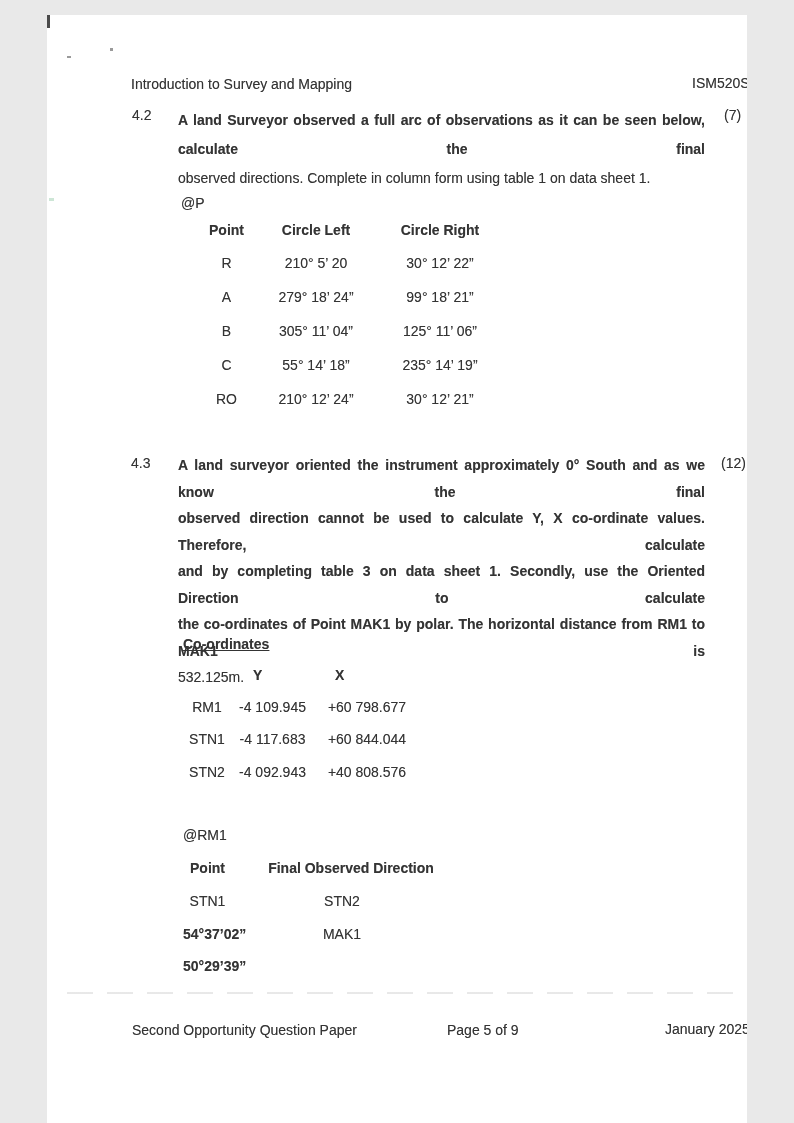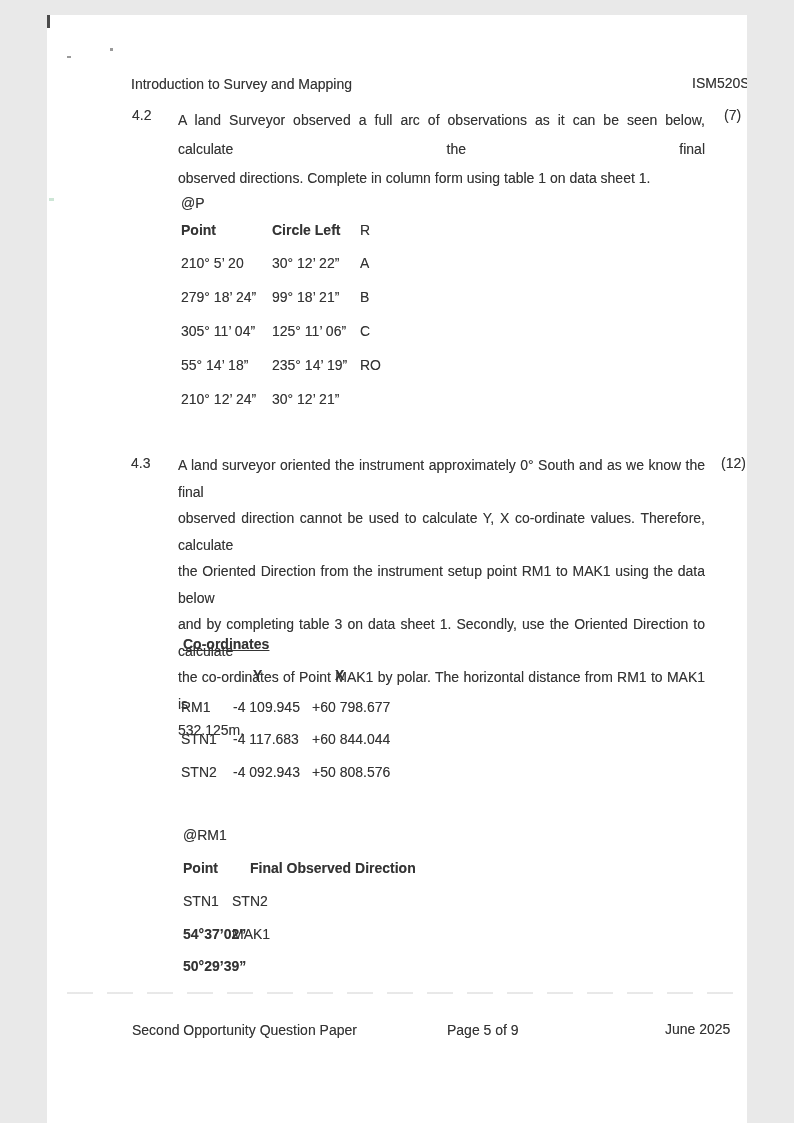--- a/index.html
+++ b/index.html
@@ -10,34 +10,34 @@
     background:#ffffff;
     font-family:"Liberation Sans", sans-serif;
     font-size:14px;
     color:#343434;
     overflow:hidden;
     text-shadow:0 0 .5px rgba(52,52,52,.45);
   }
   .abs{position:absolute;white-space:nowrap;}
   .b{font-weight:bold;}
   .para{position:absolute;width:527px;}
-  .jl{text-align:justify;text-align-last:justify;}
+  .jl{text-align:justify;text-align-last:justify;font-weight:bold;}
   
   .tblP{position:absolute;left:134px;top:207px;display:grid;
         grid-template-columns:91px 88px 160px;
         grid-template-rows:33px 34px 34px 34px 34px 34px;}
   
   .tblC{position:absolute;left:134px;top:684px;display:grid;
         grid-template-columns:52px 79px 110px;
         grid-template-rows:32px 33px 33px;}
   
   .tblR{position:absolute;left:136px;top:845px;display:grid;
         grid-template-columns:49px 220px;
         grid-template-rows:33px 33px 32px 33px;}
-  .cell{white-space:nowrap;}
+  .cell{white-space:nowrap;text-align:center;}
   .u{text-decoration:underline;}
   .pad18{padding-left:18px;}
   
   .art{position:absolute;pointer-events:none;}
 </style>
 </head>
 <body>
 
 <div class="page">
 
@@ -49,20 +49,21 @@
   <div class="para" style="left:131px;top:91px;line-height:29px;">
     <div class="jl">A land Surveyor observed a full arc of observations as it can be seen below, calculate the final</div>
     <div>observed directions.  Complete in column form using table 1 on data sheet 1.</div>
   </div>
 
   <div class="abs" style="left:134px;top:180px;">@P</div>
 
   <div class="tblP">
     <div class="cell b">Point</div>
     <div class="cell b">Circle Left</div>
+    <div class="cell b">Circle Right</div>
 
     <div class="cell">R</div>
     <div class="cell">210° 5’ 20</div>
     <div class="cell">30° 12’ 22”</div>
 
     <div class="cell">A</div>
     <div class="cell">279° 18’ 24”</div>
     <div class="cell">99° 18’ 21”</div>
 
     <div class="cell">B</div>
@@ -76,62 +77,61 @@
     <div class="cell">RO</div>
     <div class="cell">210° 12’ 24”</div>
     <div class="cell">30° 12’ 21”</div>
   </div>
 
   <div class="abs" style="left:84px;top:440px;">4.3</div>
   <div class="abs" style="left:674px;top:440px;">(12)</div>
   <div class="para" style="left:131px;top:437px;line-height:26.5px;">
     <div class="jl">A land surveyor oriented the instrument approximately 0° South and as we know the final</div>
     <div class="jl">observed direction cannot be used to calculate Y, X co-ordinate values.  Therefore, calculate</div>
-    <div class="jl">the Oriented Direction from the instrument setup point RM1 to MAK1 using the data below</div>
     <div class="jl">and by completing table 3 on data sheet 1.  Secondly, use the Oriented Direction to calculate</div>
     <div class="jl">the co-ordinates of Point MAK1 by polar. The horizontal distance from RM1 to MAK1 is</div>
     <div>532.125m.</div>
   </div>
 
   <div class="abs b u" style="left:136px;top:621px;">Co-ordinates</div>
   <div class="abs b" style="left:206px;top:652px;">Y</div>
   <div class="abs b" style="left:288px;top:652px;">X</div>
 
   <div class="tblC">
     <div class="cell">RM1</div>
     <div class="cell">-4 109.945</div>
     <div class="cell">+60 798.677</div>
 
     <div class="cell">STN1</div>
     <div class="cell">-4 117.683</div>
     <div class="cell">+60 844.044</div>
 
     <div class="cell">STN2</div>
     <div class="cell">-4 092.943</div>
-    <div class="cell">+50 808.576</div>
+    <div class="cell">+40 808.576</div>
   </div>
 
   <div class="abs" style="left:136px;top:812px;">@RM1</div>
 
   <div class="tblR">
     <div class="cell b">Point</div>
     <div class="cell b pad18">Final Observed Direction</div>
 
     <div class="cell">STN1</div>
 
     <div class="cell">STN2</div>
     <div class="cell b">54°37’02”</div>
 
     <div class="cell">MAK1</div>
     <div class="cell b">50°29’39”</div>
   </div>
 
   <div class="abs" style="left:85px;top:1007px;">Second Opportunity Question Paper</div>
   <div class="abs" style="left:400px;top:1007px;">Page 5 of 9</div>
-  <div class="abs" style="left:618px;top:1006px;">June 2025</div>
+  <div class="abs" style="left:618px;top:1006px;">January 2025</div>
 
   <div class="art" style="left:787px;top:0;width:2px;height:632px;background:linear-gradient(#6f6f6f 0%,#8d8d8d 25%,#b5b5b5 65%,rgba(190,190,190,0) 100%);"></div>
   <div class="art" style="left:0;top:0;width:3px;height:13px;background:#4a4a4a;"></div>
   <div class="art" style="left:63px;top:33px;width:3px;height:3px;background:#9a9a9a;"></div>
   <div class="art" style="left:20px;top:41px;width:4px;height:2px;background:#9a9a9a;"></div>
   <div class="art" style="left:2px;top:183px;width:5px;height:3px;background:#cde6d6;"></div>
   <div class="art" style="left:20px;top:977px;width:760px;height:2px;background:repeating-linear-gradient(90deg,rgba(190,190,190,.35) 0 26px,rgba(255,255,255,0) 26px 40px);"></div>
   <div class="art" style="left:20px;top:1116px;width:230px;height:3px;background:rgba(70,70,70,.4);filter:blur(1px);"></div>
   <div class="art" style="left:310px;top:1113px;width:150px;height:2px;background:rgba(100,100,100,.35);filter:blur(.6px);"></div>
   <div class="art" style="left:520px;top:1113px;width:190px;height:2px;background:rgba(90,90,90,.4);filter:blur(.6px);"></div>

